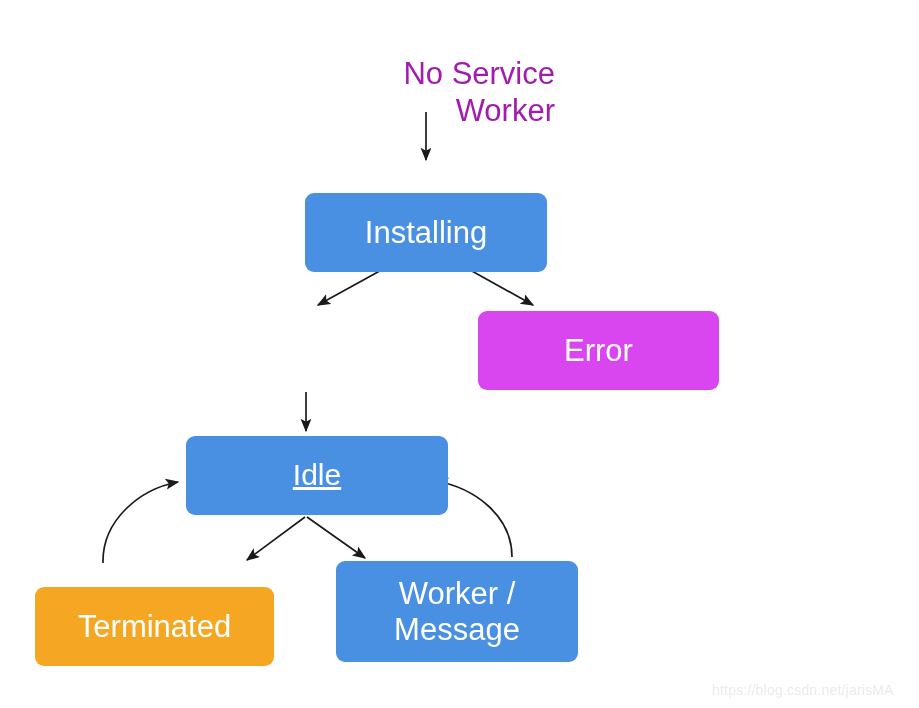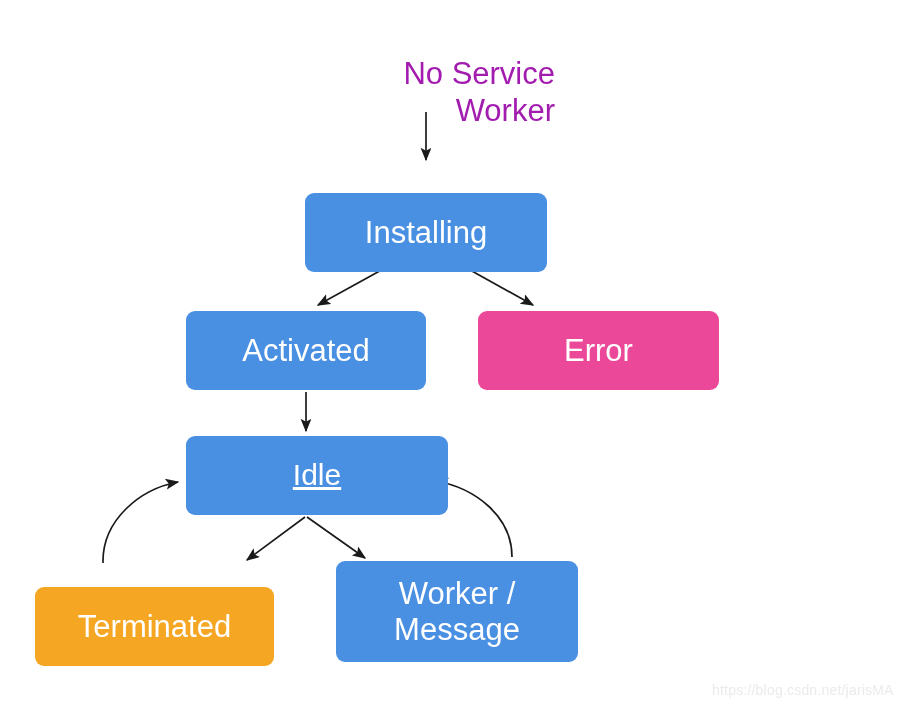--- a/index.html
+++ b/index.html
@@ -101,25 +101,22 @@
 
   <div class="plain-text" id="text-no-service-worker">
     <span class="node-label">No Service
 Worker</span>
   </div>
 
   <div class="node" id="node-installing" style="background:#4a90e2;">
     <span class="node-label">Installing</span>
   </div>
 
-  <div class="node" id="node-activated" style="background:#4a90e2;">
-    <span class="node-label">Activated</span>
-  </div>
 
-  <div class="node" id="node-error" style="background:#ec4899;">
+  <div class="node" id="node-error" style="background:#d946ef;">
     <span class="node-label">Error</span>
   </div>
 
   <div class="node" id="node-idle" style="background:#4a90e2;">
     <span class="node-label">Idle</span>
   </div>
 
   <div class="node" id="node-terminated" style="background:#f5a623;">
     <span class="node-label">Terminated</span>
   </div>

